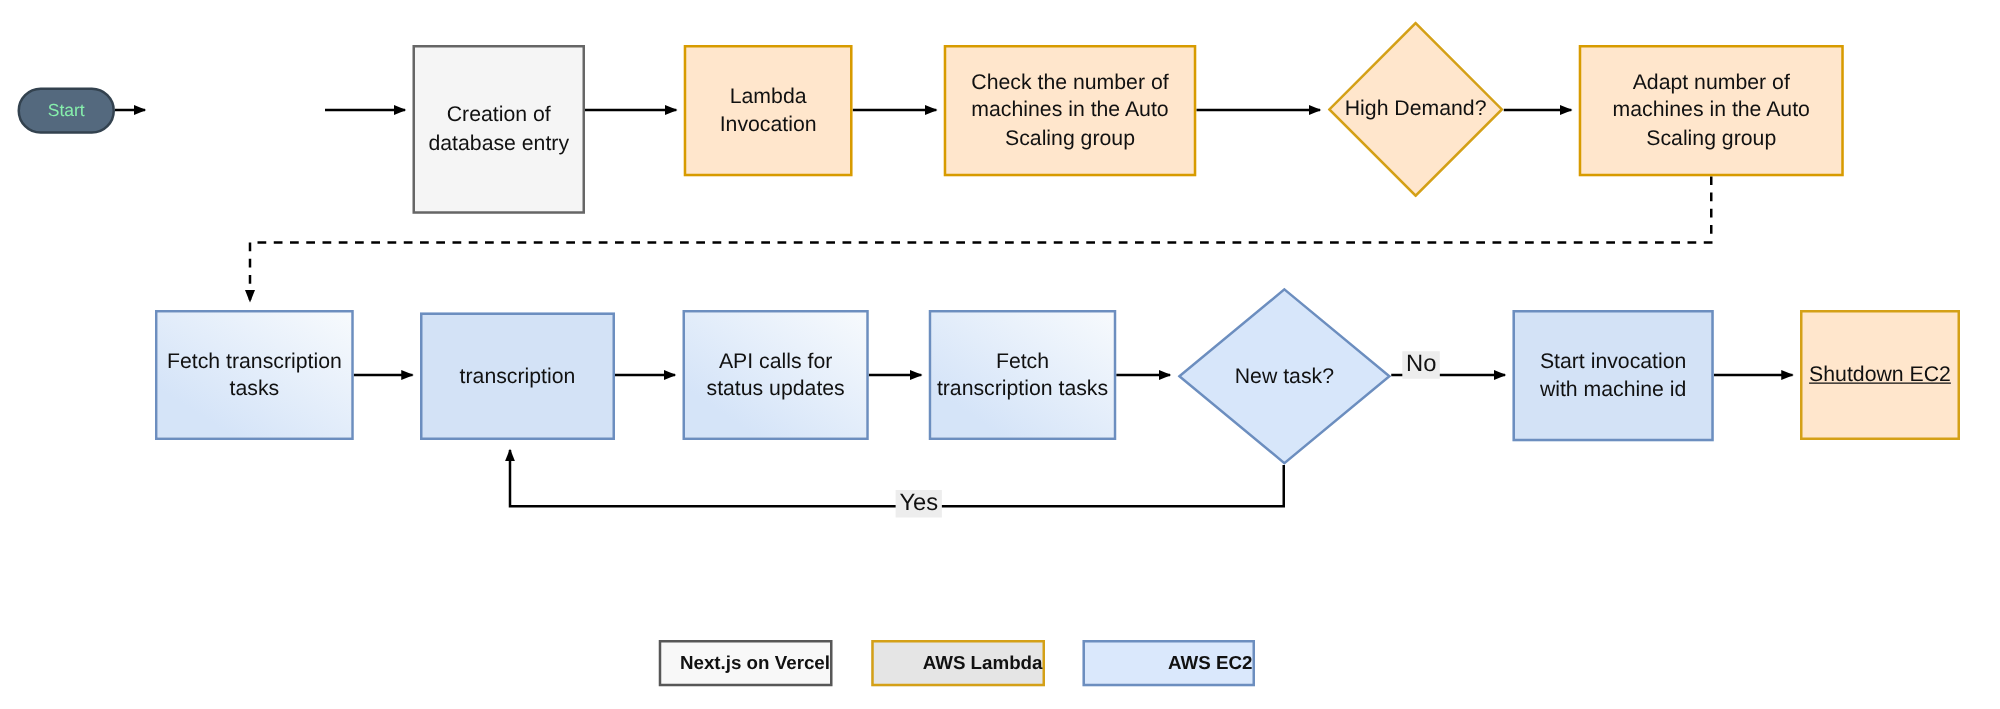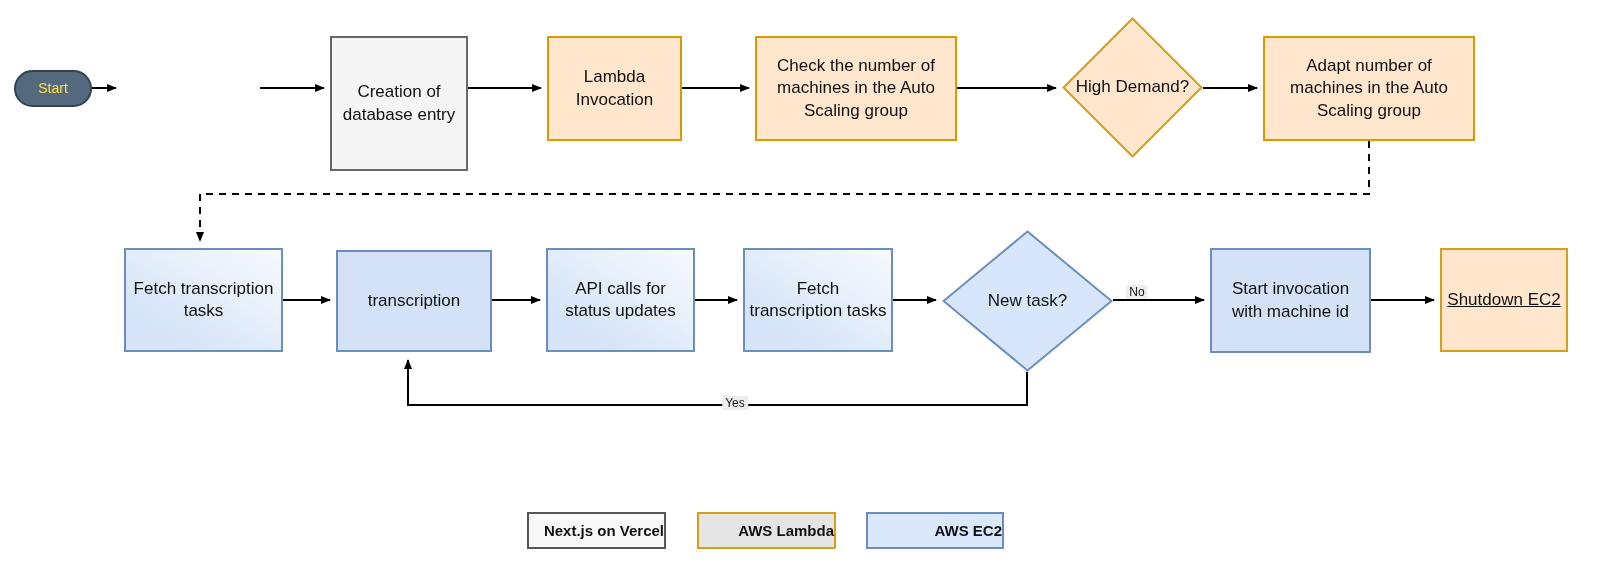--- a/index.html
+++ b/index.html
@@ -13,31 +13,31 @@
     text-align:center;box-sizing:border-box;font-size:17px;line-height:1.3;
     padding:4px;
   }
   .gray{background:#f5f5f5;border:2px solid #666666;}
   .orange{background:#ffe6cc;border:2px solid #d79b00;}
   .gold{background:#ffe6cc;border:2px solid #d4a017;}
   .blue{background:#d3e2f6;border:2px solid #6c8ebf;}
   .blue-grad{background:linear-gradient(to top right,#d5e4f8 20%,#f7fafd 100%);border:2px solid #6c8ebf;}
   .pill{
     background:#54697e;border:2px solid #33424f;border-radius:19px;
-    color:#fde047;font-size:14px;
+    color:#86efac;font-size:14px;
   }
   .diamond-wrap{position:absolute;}
   .diamond-wrap svg{position:absolute;left:0;top:0;width:100%;height:100%;}
   .diamond-label{
     position:absolute;left:0;top:0;right:0;bottom:0;
     display:flex;align-items:center;justify-content:center;
     text-align:center;font-size:17px;line-height:1.3;
   }
   .edge-label{
-    position:absolute;background:#ededed;padding:0 3px;font-size:12px;
+    position:absolute;background:#ededed;padding:0 3px;font-size:19px;
     color:#111;transform:translate(-50%,-50%);white-space:nowrap;
   }
   .legend-item{
     position:absolute;display:flex;align-items:center;justify-content:flex-end;
     font-weight:bold;font-size:15px;box-sizing:border-box;text-align:center;
   }
   .legend-vercel{background:#f8f8f8;border:2px solid #575757;}
   .legend-lambda{background:#e5e5e5;border:2px solid #d4a017;}
   .legend-ec2{background:#dae8fc;border:2px solid #6c8ebf;}
   .connectors{position:absolute;left:0;top:0;}

